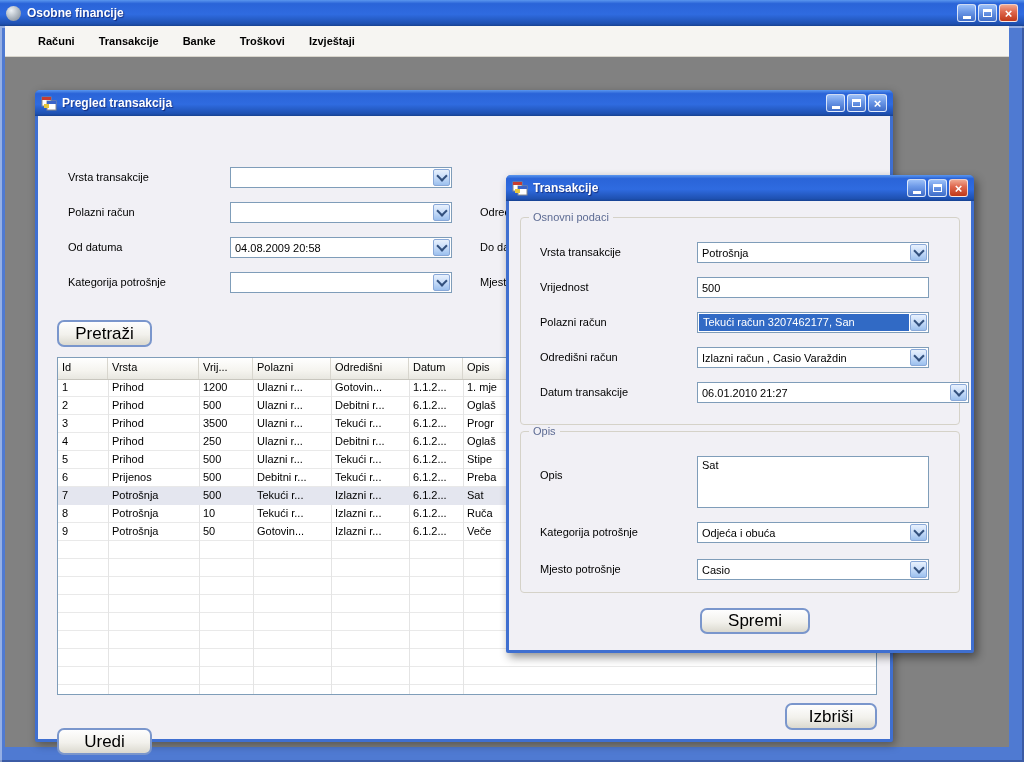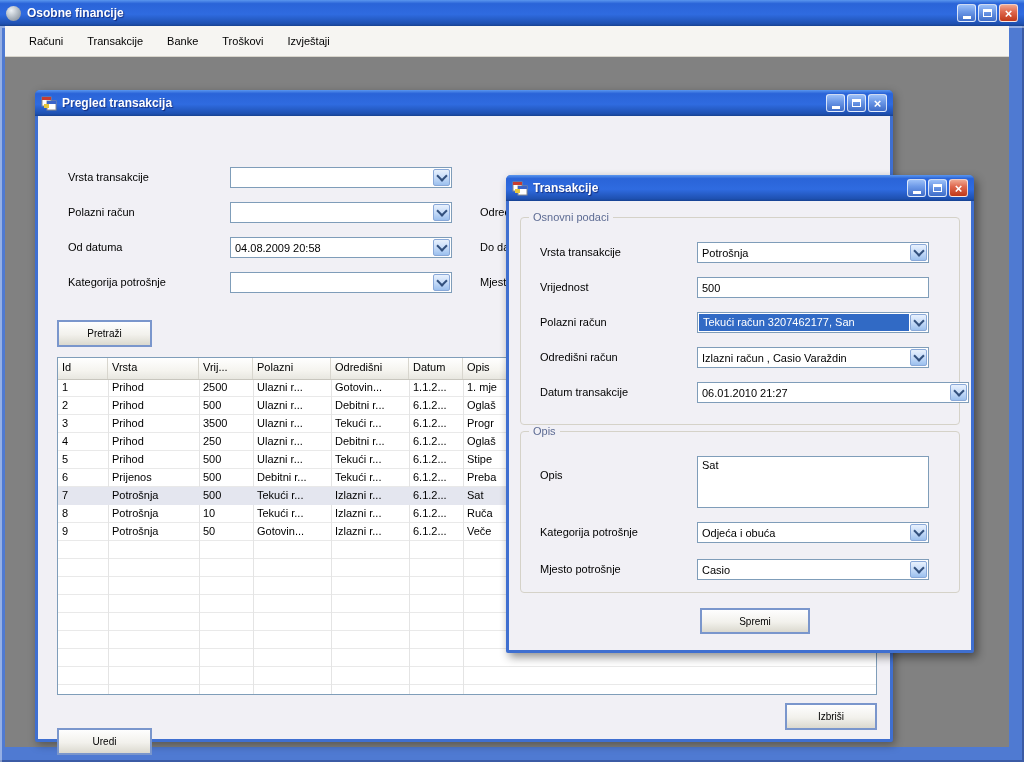--- a/index.html
+++ b/index.html
@@ -17,21 +17,21 @@
     box-sizing:border-box;display:flex;align-items:center;justify-content:center;cursor:default;}
   .tb-blue{background:linear-gradient(180deg,#9cc0f8 0%,#6e9ae8 40%,#3e6cc8 100%);}
   .tb-red{background:linear-gradient(180deg,#f0a890 0%,#e06a50 40%,#c03818 100%);}
   .g-min{width:8px;height:3px;background:#fff;margin-top:8px;}
   .g-max{width:9px;height:8px;border:1px solid #fff;border-top:3px solid #fff;box-sizing:border-box;}
   .g-x{color:#fff;font-size:13px;font-weight:bold;line-height:1;}
   #frame{position:absolute;left:0;top:26px;right:0;bottom:0;background:var(--frame-blue,#4f7ad2);
     box-shadow:inset 2px 2px 0 rgba(255,255,255,.4), inset -2px -2px 0 rgba(0,0,30,.25);}
   #inner{position:absolute;left:5px;top:0;right:15px;bottom:15px;overflow:hidden;}
   #menubar{position:absolute;left:0;top:0;right:0;height:30px;background:#f6f5f2;
-    border-bottom:1px solid #d8d5cc;display:flex;align-items:center;padding-left:12px;}
+    border-bottom:1px solid #d8d5cc;display:flex;align-items:center;padding-left:21px;font-weight:bold;}
   .menu-item{padding:4px 12px;cursor:default;}
   #mdi{position:absolute;left:0;top:31px;right:0;bottom:0;background:var(--mdi-gray,#818181);}
   
   .xp-window{position:absolute;border-radius:5px 5px 2px 2px;background:#3f6fd0;}
   .xp-titlebar{height:26px;border-radius:5px 5px 0 0;display:flex;align-items:center;
     padding:0 6px;box-sizing:border-box;gap:5px;
     background:linear-gradient(180deg,#5a96ee 0%,#2a64d8 14%,#2f6be0 55%,#1e50b0 92%,#17418f 100%);}
   .xp-client{position:absolute;left:3px;right:3px;top:26px;bottom:3px;background:var(--client-bg,#f1f0f5);}
   #pregled-window{left:35px;top:90px;width:858px;height:652px;z-index:10;
     box-shadow:2px 3px 8px rgba(0,0,0,.35);}
@@ -48,23 +48,23 @@
   .xp-field.focused .val{background:var(--selection-blue,#316ac5);color:#fff;margin:1px 0 1px 1px;
     line-height:17px;}
   .drop{width:17px;height:17px;margin:1px;border-radius:2px;border:1px solid #89a8d8;
     box-sizing:border-box;flex-shrink:0;
     background:linear-gradient(180deg,#e8f1fd 0%,#cadef9 45%,#9cc0ee 100%);
     display:flex;align-items:center;justify-content:center;}
   .chv{width:6px;height:6px;border-right:2px solid #33517e;border-bottom:2px solid #33517e;
     transform:rotate(45deg);margin-top:-3px;}
   .xp-area{position:absolute;background:#fff;border:1px solid #7f9db9;box-sizing:border-box;
     padding:2px 4px;}
-  .xp-btn{position:absolute;border:2px solid #7a96cc;border-radius:0;box-sizing:border-box;
+  .xp-btn{position:absolute;border:2px solid #7a96cc;border-radius:7px;box-sizing:border-box;
     background:linear-gradient(180deg,#fefefe 0%,#f2f1ec 55%,#dbd9cf 100%);
-    display:flex;align-items:center;justify-content:center;font-size:10px;cursor:default;}
+    display:flex;align-items:center;justify-content:center;font-size:17px;cursor:default;}
   
   #lv{position:absolute;left:19px;top:241px;width:820px;height:338px;background:#fff;
     border:1px solid #7f9db9;box-sizing:border-box;overflow:hidden;}
   #lv-head{display:flex;height:21px;border-bottom:1px solid #c8c6be;position:relative;z-index:2;}
   .th{background:linear-gradient(180deg,#fff 0%,#f5f4ef 60%,#e8e7e0 100%);
     border-right:1px solid #d8d6ce;box-sizing:border-box;padding:3px 4px 0 4px;
     white-space:nowrap;overflow:hidden;flex-shrink:0;}
   #lv-body{position:absolute;left:0;top:21px;right:0;bottom:0;
     background:repeating-linear-gradient(180deg,#fff 0 17px,#e9e9e9 17px 18px);}
   .vl{position:absolute;top:0;bottom:0;width:1px;background:#e4e4e4;}
@@ -186,21 +186,21 @@
       <div id="lv-body">
         <div class="vl v1"></div>
         <div class="vl v2"></div>
         <div class="vl v3"></div>
         <div class="vl v4"></div>
         <div class="vl v5"></div>
         <div class="vl v6"></div>
       <div class="tr">
             <div class="td c0">1</div>
             <div class="td c1">Prihod</div>
-            <div class="td c2">2500</div>
+            <div class="td c2">1200</div>
             <div class="td c3">Ulazni r...</div>
             <div class="td c4">Gotovin...</div>
             <div class="td c5">1.1.2...</div>
             <div class="td c6">1. mje</div>
           </div>
           <div class="tr">
             <div class="td c0">2</div>
             <div class="td c1">Prihod</div>
             <div class="td c2">500</div>
             <div class="td c3">Ulazni r...</div>

